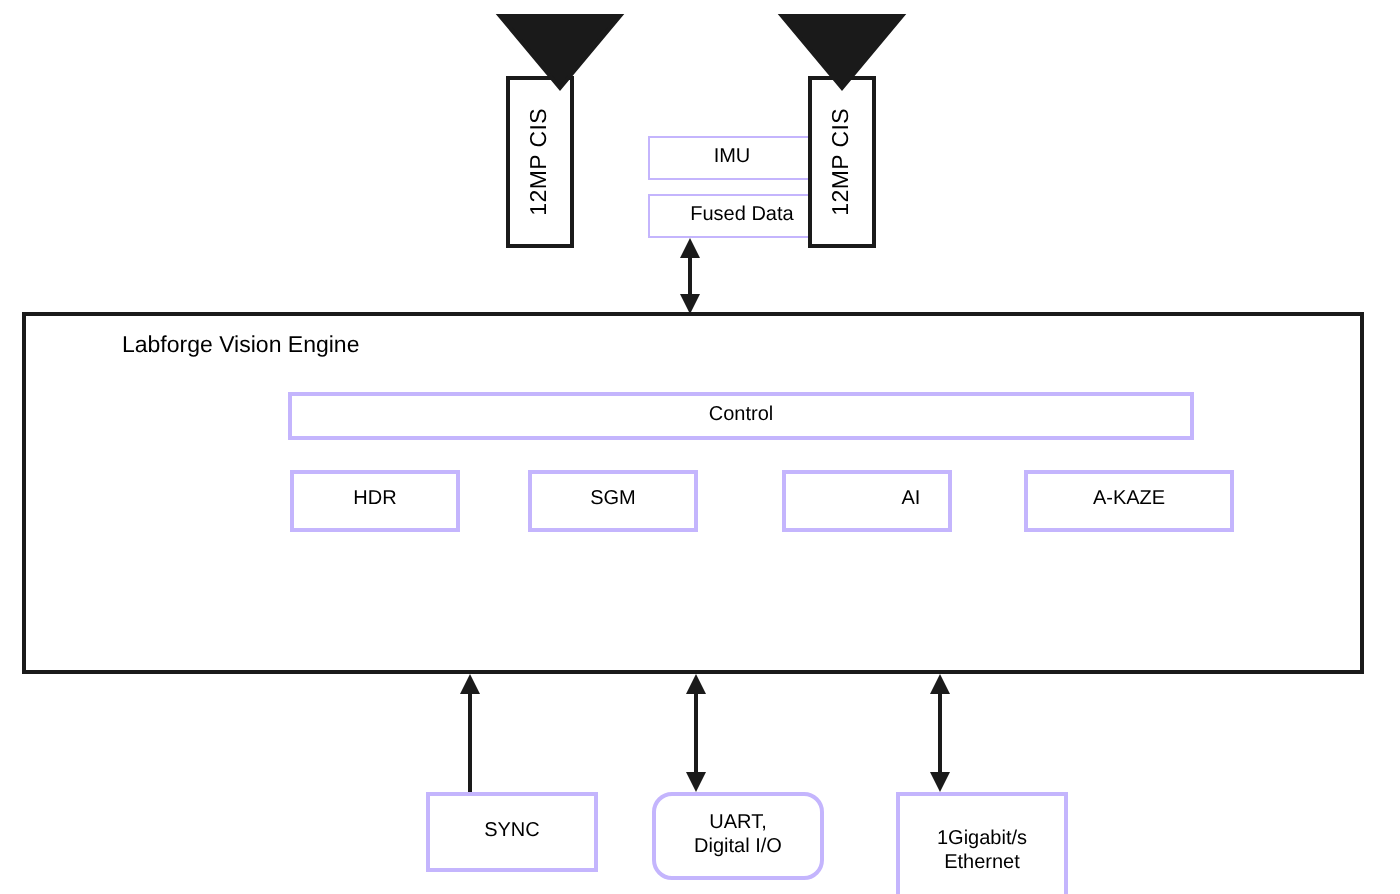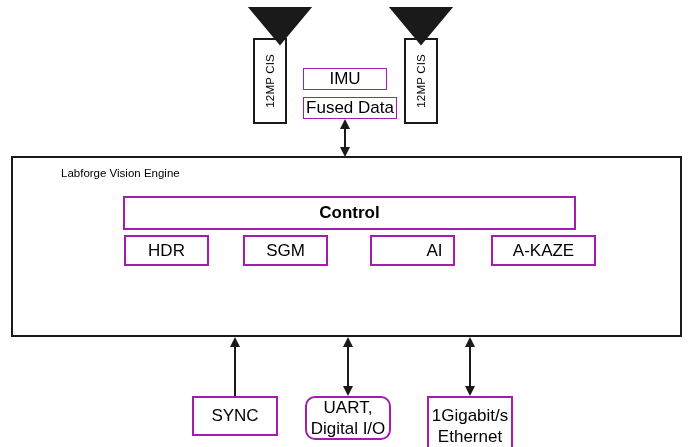--- a/index.html
+++ b/index.html
@@ -14,29 +14,30 @@
   #canvas {
     position: relative;
     width: 700px;
     height: 447px;
     background: #ffffff;
     overflow: hidden;
   }
   .box {
     position: absolute;
     box-sizing: border-box;
-    border: 2px solid #a21caf;
+    border: 2px solid #c4b5fd;
     background: #ffffff;
     display: flex;
     align-items: center;
     justify-content: center;
     text-align: center;
-    font-size: 17px;
+    font-size: 10px;
     line-height: 1.25;
     color: #000000;
+    margin-left: 21px;
   }
   .box.thin { border-width: 1.5px; }
 
   
   .camera-body {
     position: absolute;
     box-sizing: border-box;
     border: 2px solid #1a1a1a;
     background: #ffffff;
     display: flex;
@@ -114,21 +115,21 @@
   <svg class="arrow" style="left:338px; top:119px; width:14px; height:38px;">
     <line x1="7" y1="8" x2="7" y2="30"></line>
     <polygon points="7,0 12,10 2,10"></polygon>
     <polygon points="7,38 12,28 2,28"></polygon>
   </svg>
 
   <div id="engine" style="left:11px; top:156px; width:671px; height:181px;">
     <div id="engine-title">Labforge Vision Engine</div>
   </div>
 
-  <div class="box" style="left:123px; top:196px; width:453px; height:34px;font-weight:bold;">
+  <div class="box" style="left:123px; top:196px; width:453px; height:24px;">
     <span>Control</span>
   </div>
 
   <div class="box" style="left:124px; top:235px; width:85px; height:31px;">
     <span>HDR</span>
   </div>
   <div class="box" style="left:243px; top:235px; width:85px; height:31px;">
     <span>SGM</span>
   </div>
   <div class="box" style="left:370px; top:235px; width:85px; height:31px;padding-left:44px;">

